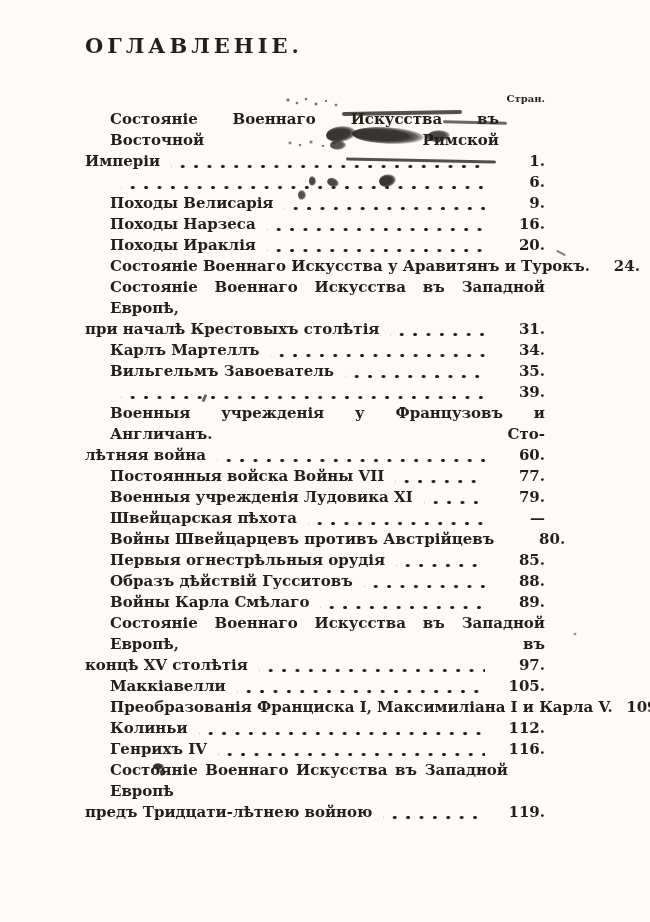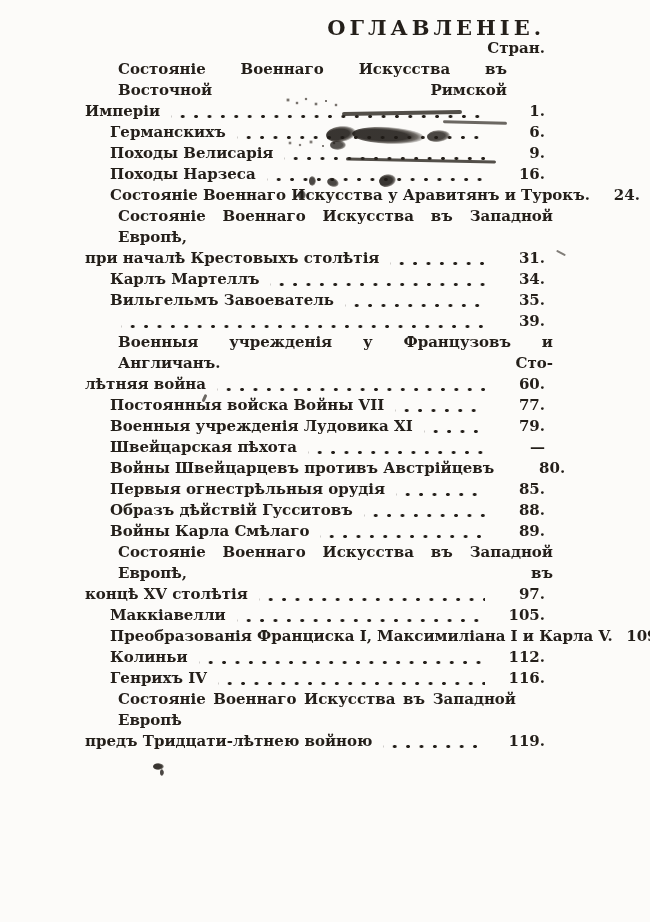--- a/index.html
+++ b/index.html
@@ -16,47 +16,47 @@
     color:var(--ink);
     overflow:hidden;
     box-sizing:border-box;
   }
   .content{
     position:absolute;left:0;top:0;width:650px;
     padding:0 105px 0 85px;
     box-sizing:border-box;
   }
   h1.title{
-    margin:16px 0 0 0;
+    margin:34px 0 0 0;
     font-size:21px;line-height:24px;
-    text-align:right;
+    text-align:left;
     letter-spacing:4px;
     font-weight:700;
   }
   .pages-hdr{
-    font-size:15px;line-height:17px;
+    margin-top:32px;
+    font-size:10px;line-height:17px;
     text-align:right;
   }
   .toc{margin-top:2px;font-size:15px;}
   .row{
     display:flex;
     align-items:baseline;
     line-height:21px;
     white-space:nowrap;
   }
   .row.head{display:block;}
   .ind{padding-left:25px;}
   .txt{flex:0 0 auto;}
   .just{
     display:block;width:100%;
     text-align:justify;
     text-align-last:justify;
     box-sizing:border-box;
     white-space:normal;
-    margin-left:8px;
   }
   .pr46{padding-right:46px;}
   .pr37{padding-right:37px;}
   .leader{
     flex:1 1 auto;
     align-self:stretch;
     margin:0 10px 0 11px;
     background-image:radial-gradient(circle, var(--ink) 1.45px, rgba(0,0,0,0) 2.05px);
     background-size:13.4px 7px;
     background-repeat:repeat-x;
@@ -95,37 +95,41 @@
         </div>
 
       <div class="row">
           <span class="txt">Имперіи</span>
           <span class="leader"></span>
           <span class="pg">1.</span>
         </div>
 
 
       <div class="row ind">
-          <span class="txt">Германскихъ</span>
           <span class="leader"></span>
           <span class="pg">6.</span>
         </div>
 
       <div class="row ind">
           <span class="txt">Походы Велисарія</span>
           <span class="leader"></span>
           <span class="pg">9.</span>
         </div>
 
       <div class="row ind">
           <span class="txt">Походы Нарзеса</span>
           <span class="leader"></span>
           <span class="pg">16.</span>
         </div>
 
+      <div class="row ind">
+          <span class="txt">Походы Ираклія</span>
+          <span class="leader"></span>
+          <span class="pg">20.</span>
+        </div>
 
       <div class="row ind">
           <span class="txt">Состояніе Военнаго Искусства у Аравитянъ и Турокъ.</span>
           <span class="gap"></span>
           <span class="pg">24.</span>
         </div>
 
       <div class="row head ind">
           <span class="txt just">Состояніе Военнаго Искусства въ Западной Европѣ,</span>
         </div>

